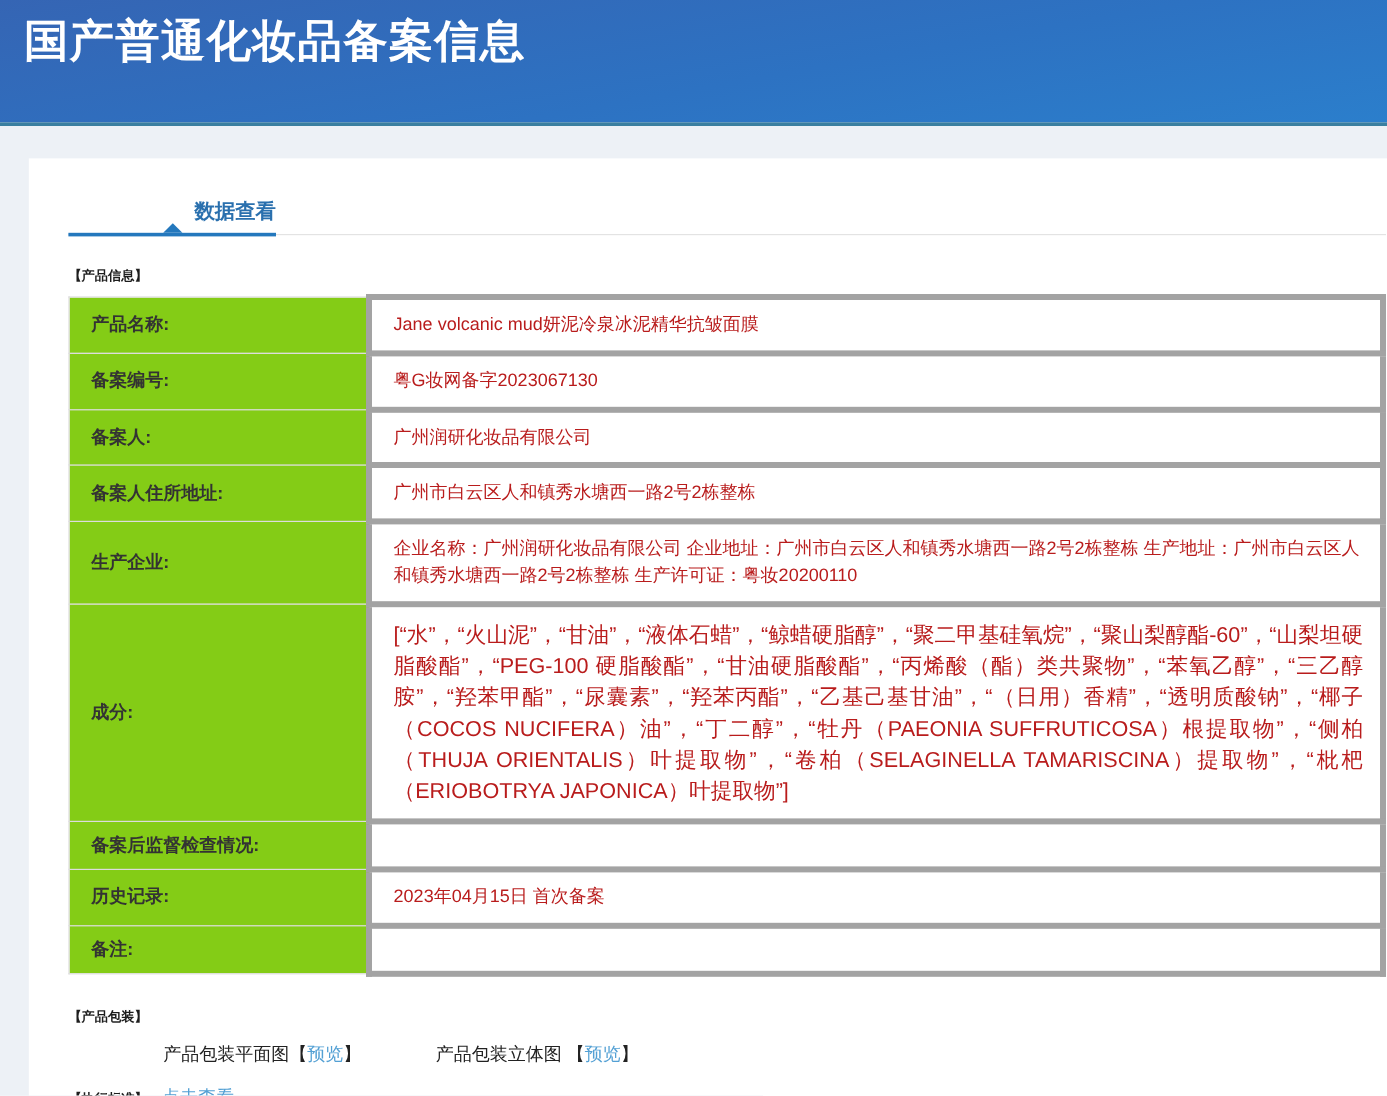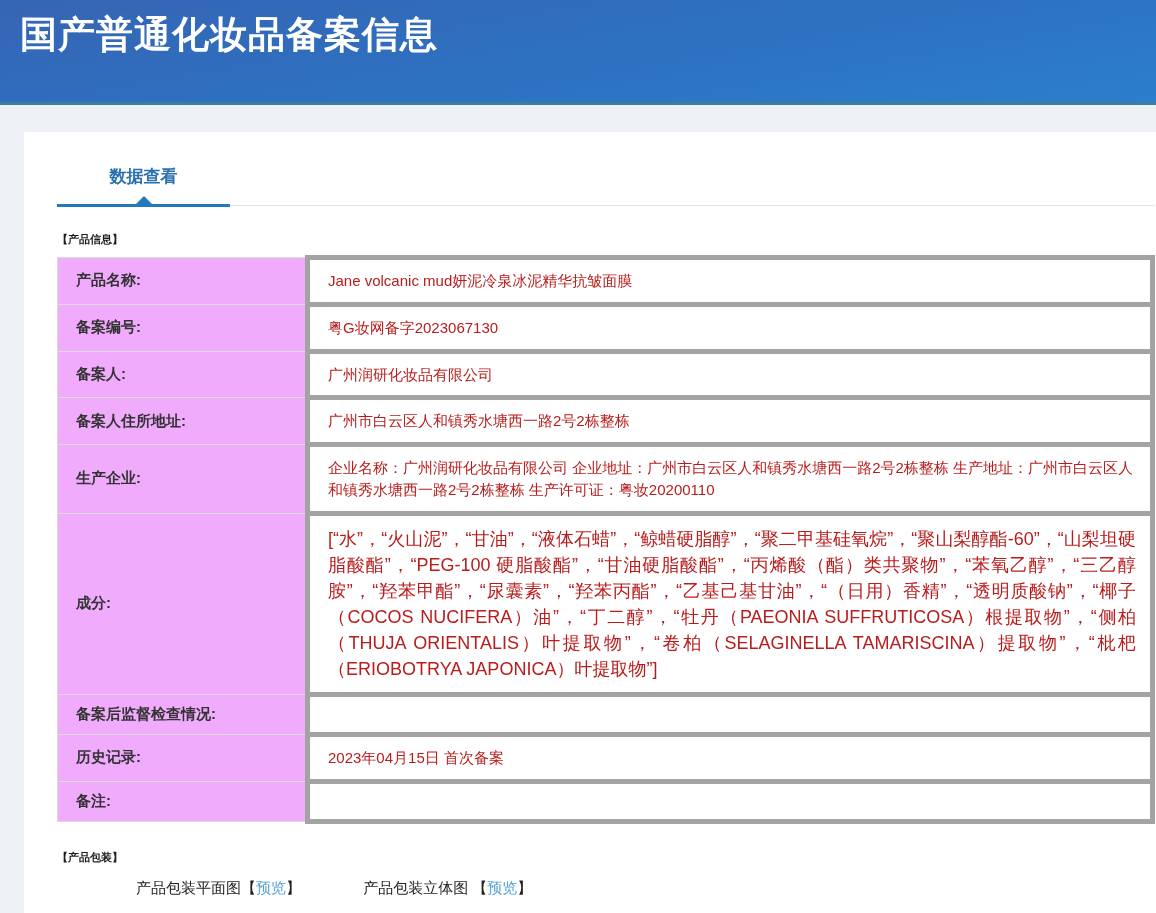--- a/index.html
+++ b/index.html
@@ -12,33 +12,33 @@
     background:linear-gradient(170deg,#3565b4 0%,#2d72c2 55%,#2b80cd 100%);
     border-bottom:3px solid #3a7fa0; }
   .banner h1 { color:#ffffff; font-size:37px; font-weight:700; letter-spacing:1px; }
 
   
   .card { width:1164px; min-height:731px; margin:27px 0 0 24px; background:#ffffff;
     padding:33px 33px 40px 33px; }
 
   
   .tabbar { border-bottom:1px solid #e3e3e3; }
-  .tab { display:inline-block; width:173px; text-align:center; font-size:17px;
-    font-weight:700; color:#2a70ae; padding-bottom:16px; margin-bottom:-2px;
+  .tab { display:inline-block; width:173px; text-align:right; font-size:17px;
+    font-weight:700; color:#2a70ae; padding-bottom:6px; margin-bottom:-2px;
     border-bottom:3px solid #2478bd; position:relative; cursor:pointer; }
   .tab::after { content:""; position:absolute; bottom:0; left:50%; margin-left:-8px;
     width:0; height:0; border-left:8px solid transparent; border-right:8px solid transparent;
     border-bottom:8px solid #2478bd; }
 
   .section-title { font-weight:700; font-size:11px; color:#1d1d1d; margin:26px 0 8px 0; }
   .section-title.inline { display:inline-block; margin:0; }
 
   
   table.info { border-collapse:collapse; width:1098px; font-size:15px; table-layout:fixed; }
-  table.info th { width:250px; background:#f0abfc; border:1px solid #dcdcdc;
+  table.info th { width:250px; background:#84cc16; border:1px solid #dcdcdc;
     text-align:left; font-weight:700; color:#333; padding:10px 10px 10px 18px;
     vertical-align:middle; }
   table.info td { border:5px solid #a3a3a3; color:#b91c1c; padding:10px 14px 10px 18px;
     vertical-align:middle; line-height:1.45; }
   td.ingredients { font-size:18px; line-height:1.4; text-align:justify; color:#4c4c4c; }
 
   
   .package-row { margin-top:14px; font-size:15px; color:#222; }
   .pkg-item-1 { margin-left:79px;text-align:right; }
   .pkg-item-2 { margin-left:58px; }

